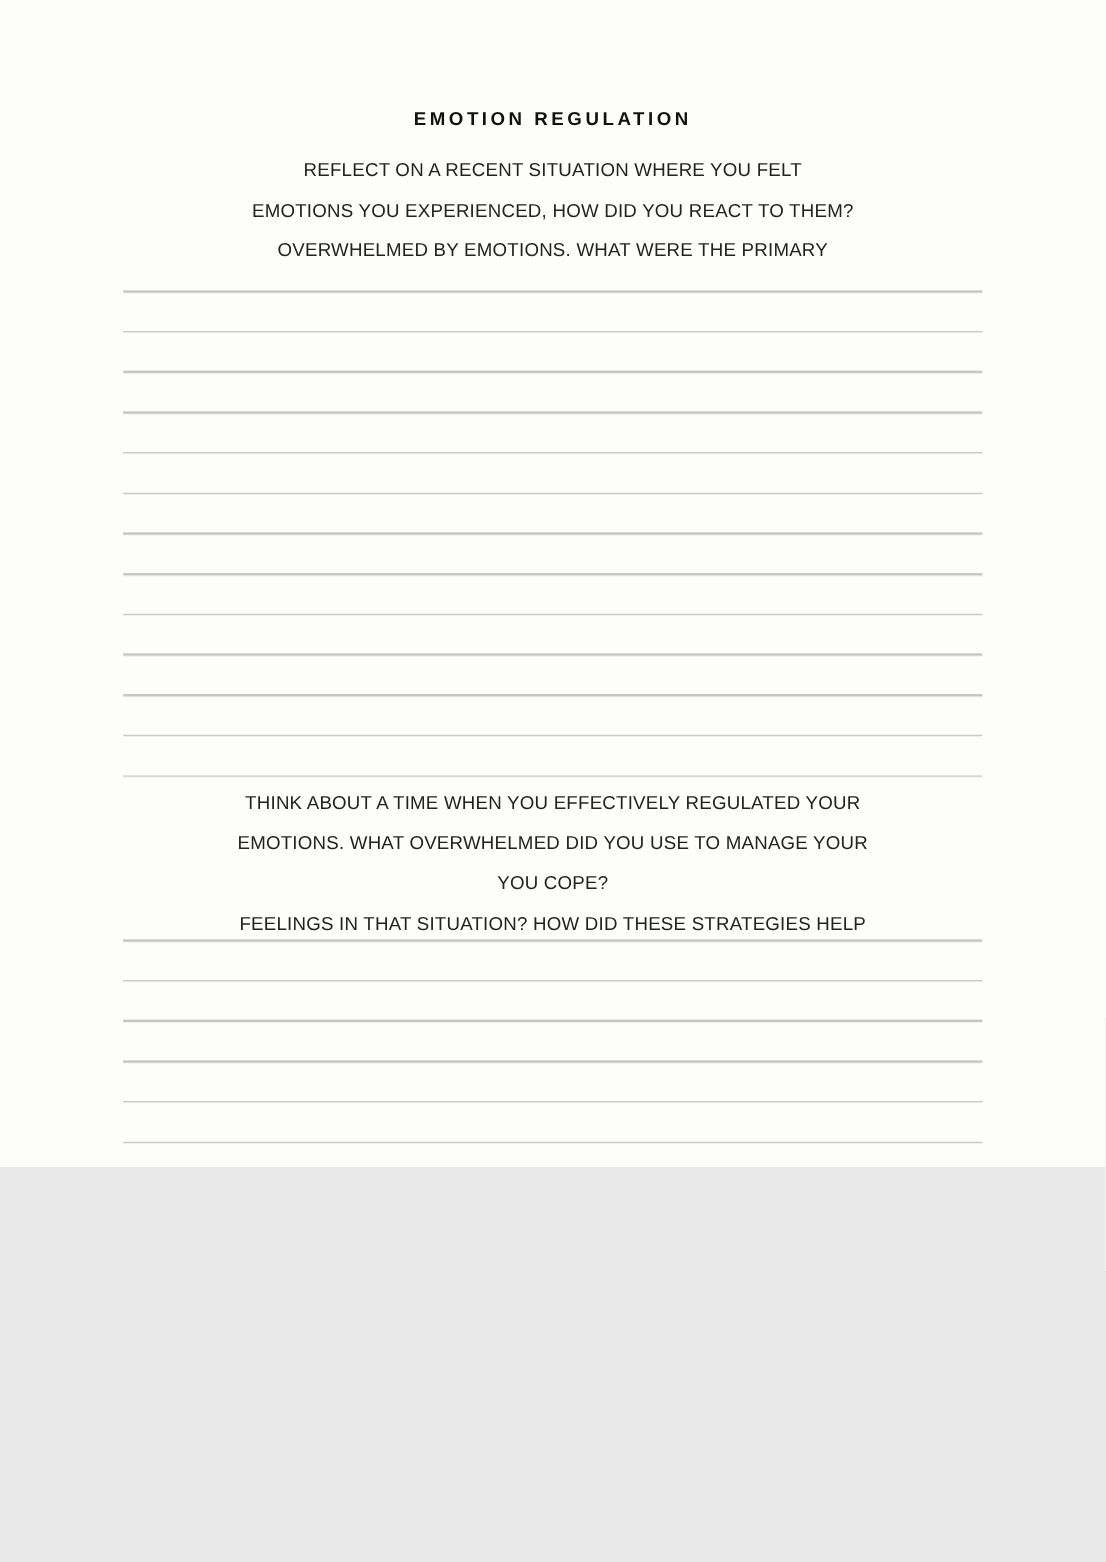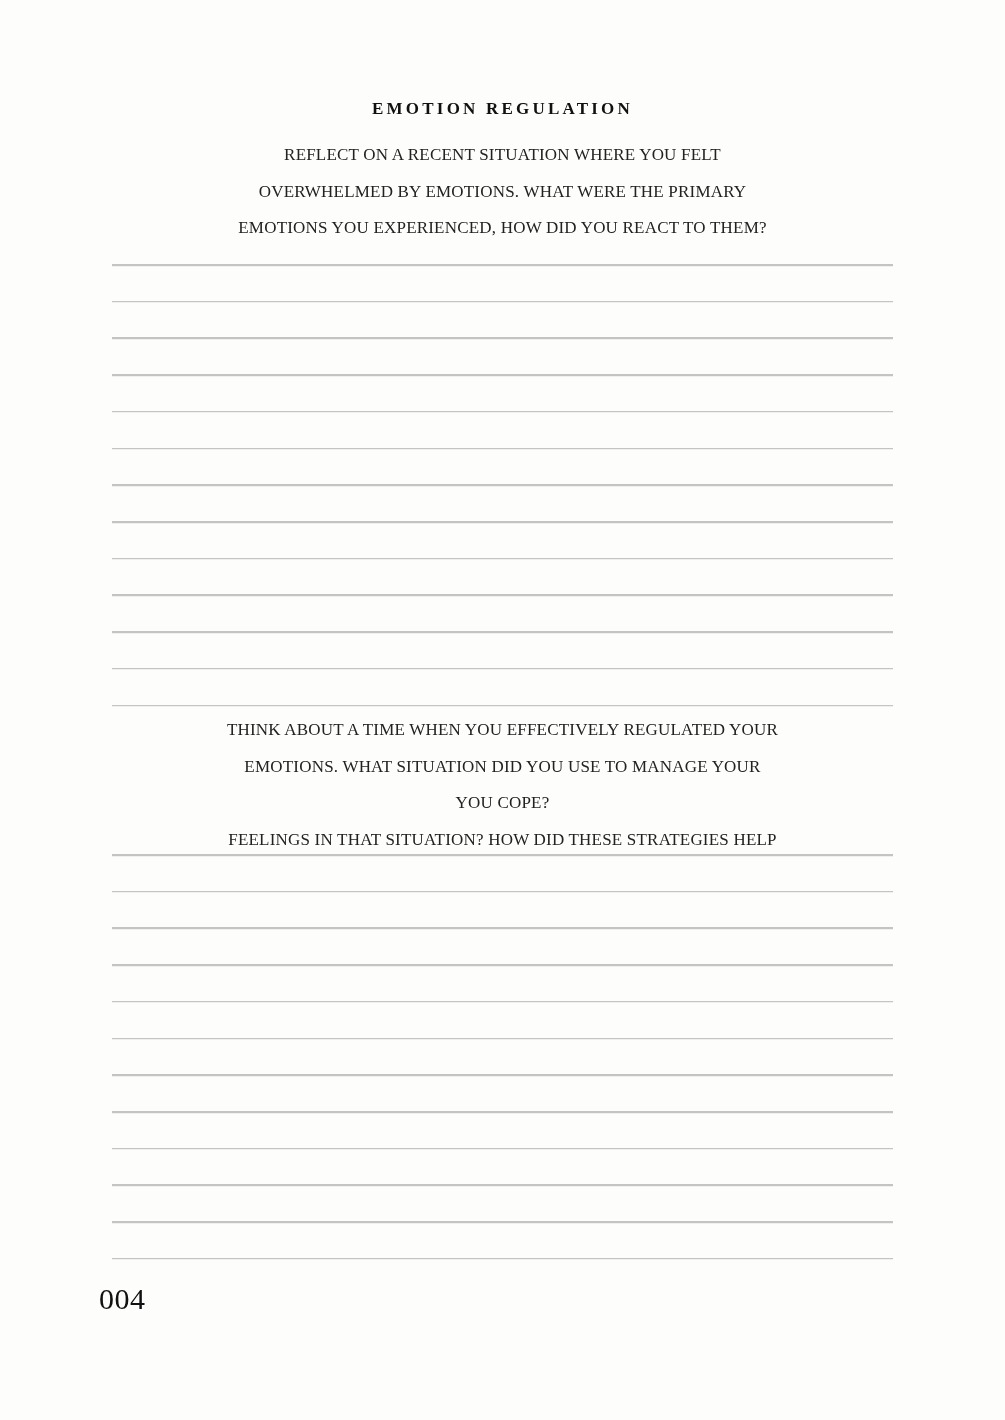--- a/index.html
+++ b/index.html
@@ -3,24 +3,24 @@
 <meta charset="utf-8">
 <style>
   html, body {
     margin: 0;
     padding: 0;
     background: #e9e9e9;
   }
   .sheet {
     position: relative;
     width: 1005px;
-    height: 1420px;
+    height: 1061px;
     margin: 0 auto;
     background: var(--bg, #fdfdfb);
-    font-family: Liberation Serif, serif;
+    font-family: Liberation Sans, sans-serif;
     overflow: hidden;
   }
   .title {
     position: absolute;
     top: 99px;
     left: 0;
     width: 100%;
     margin: 0;
     text-align: center;
     font-size: 17px;
@@ -77,22 +77,22 @@
 </head>
 <body>
 
 <div class="sheet">
 
   <h1 class="title">EMOTION REGULATION</h1>
 
   <section>
     <p class="prompt prompt-a">
       <span class="pl">REFLECT ON A RECENT SITUATION WHERE YOU FELT</span>
+      <span class="pl">EMOTIONS YOU EXPERIENCED, HOW DID YOU REACT TO THEM?</span>
       <span class="pl">OVERWHELMED BY EMOTIONS. WHAT WERE THE PRIMARY</span>
-      <span class="pl">EMOTIONS YOU EXPERIENCED, HOW DID YOU REACT TO THEM?</span>
     </p>
     <div class="rules rules-a">
         <div class="rule"></div>
         <div class="rule"></div>
         <div class="rule"></div>
         <div class="rule"></div>
         <div class="rule"></div>
         <div class="rule"></div>
         <div class="rule"></div>
         <div class="rule"></div>
@@ -100,21 +100,21 @@
         <div class="rule"></div>
         <div class="rule"></div>
         <div class="rule"></div>
         <div class="rule"></div>
       </div>
   </section>
 
   <section>
     <p class="prompt prompt-b">
       <span class="pl">THINK ABOUT A TIME WHEN YOU EFFECTIVELY REGULATED YOUR</span>
-      <span class="pl">EMOTIONS. WHAT SITUATION DID YOU USE TO MANAGE YOUR</span>
+      <span class="pl">EMOTIONS. WHAT OVERWHELMED DID YOU USE TO MANAGE YOUR</span>
       <span class="pl">YOU COPE?</span>
       <span class="pl">FEELINGS IN THAT SITUATION? HOW DID THESE STRATEGIES HELP</span>
     </p>
     <div class="rules rules-b">
         <div class="rule"></div>
         <div class="rule"></div>
         <div class="rule"></div>
         <div class="rule"></div>
         <div class="rule"></div>
         <div class="rule"></div>

